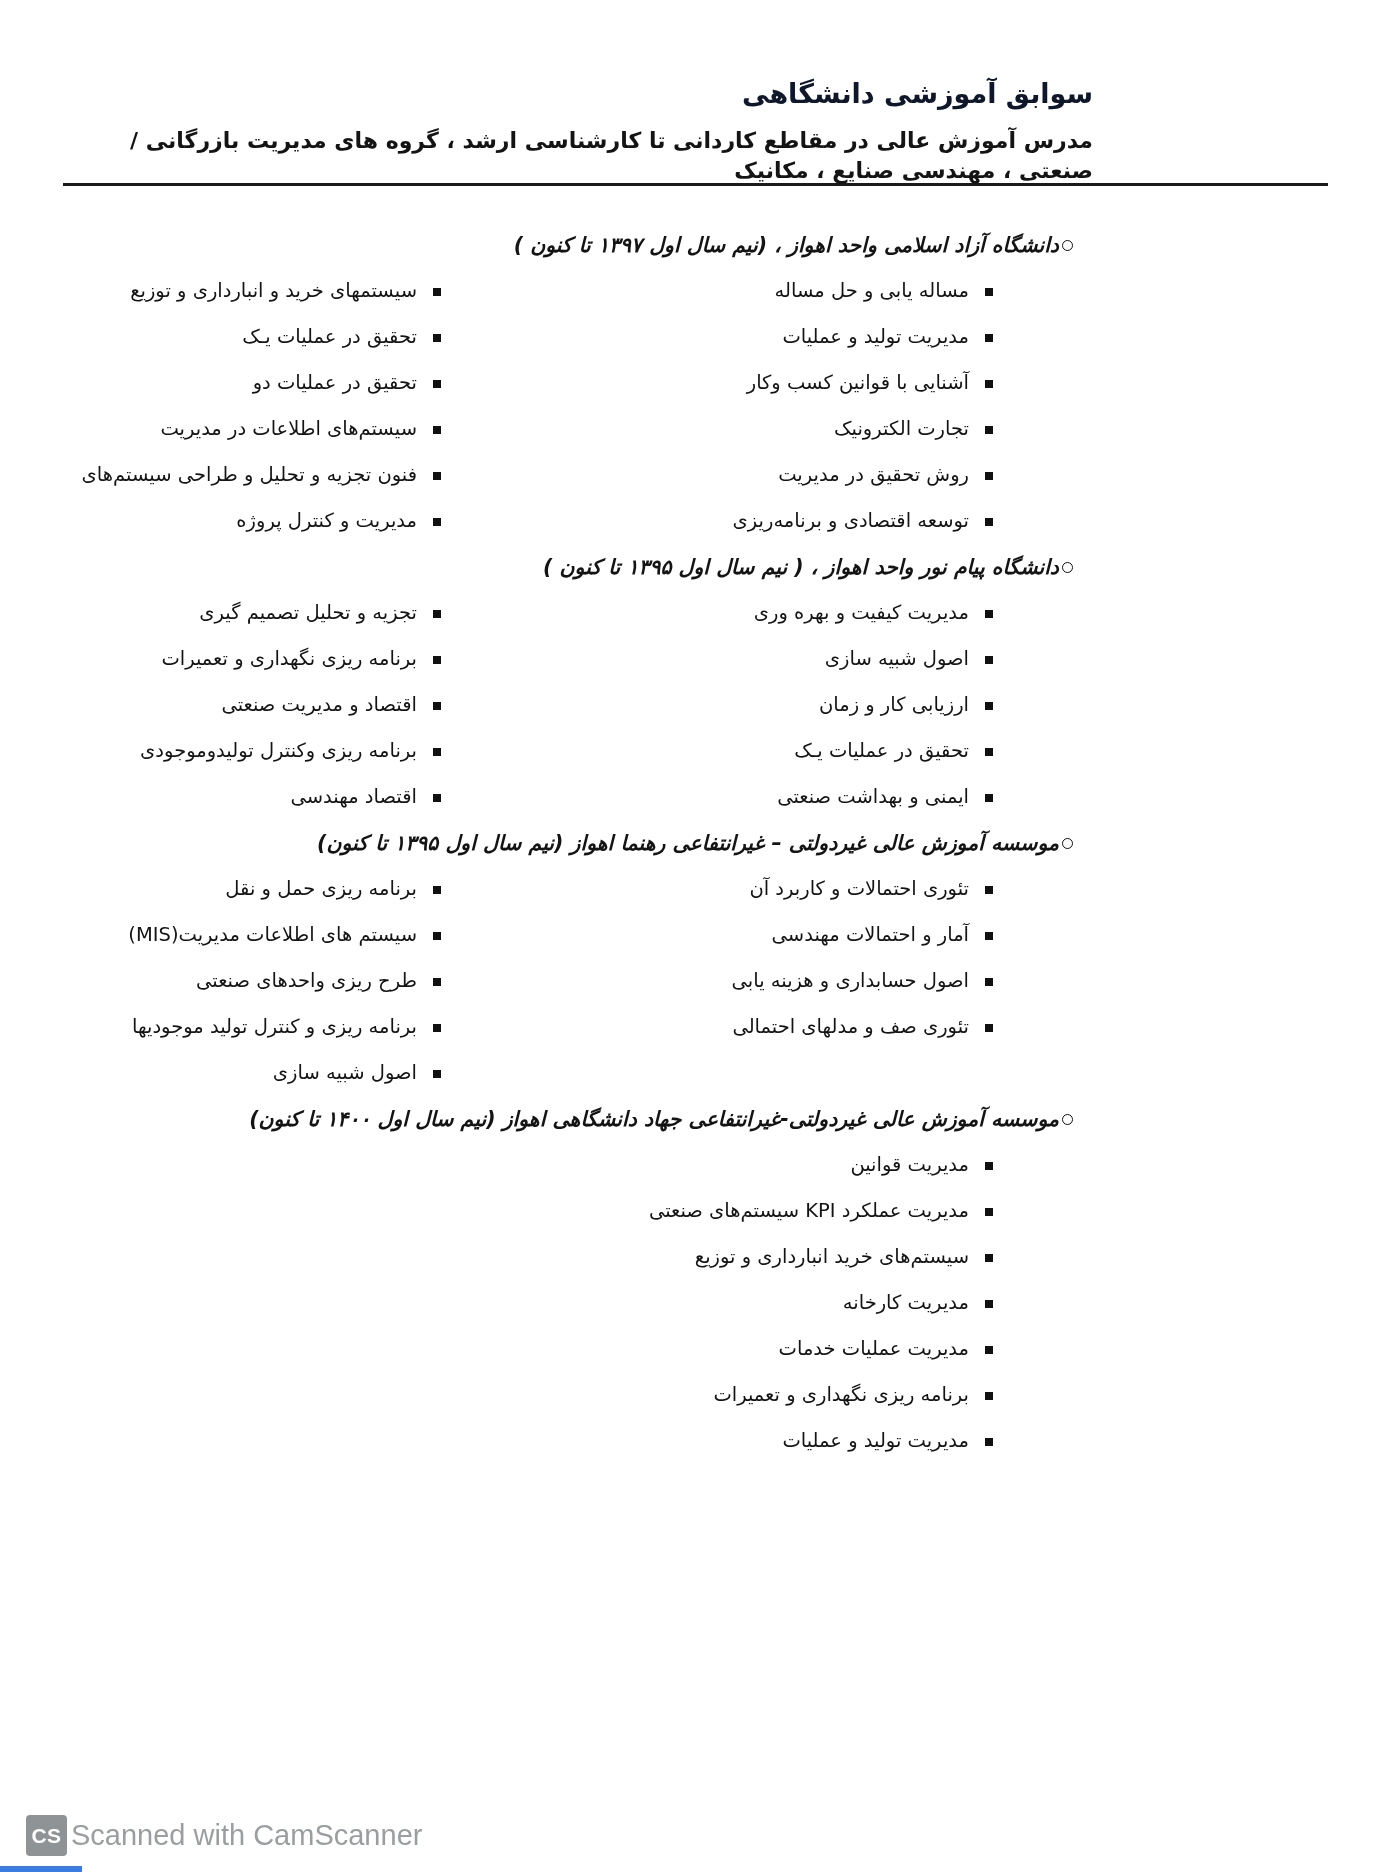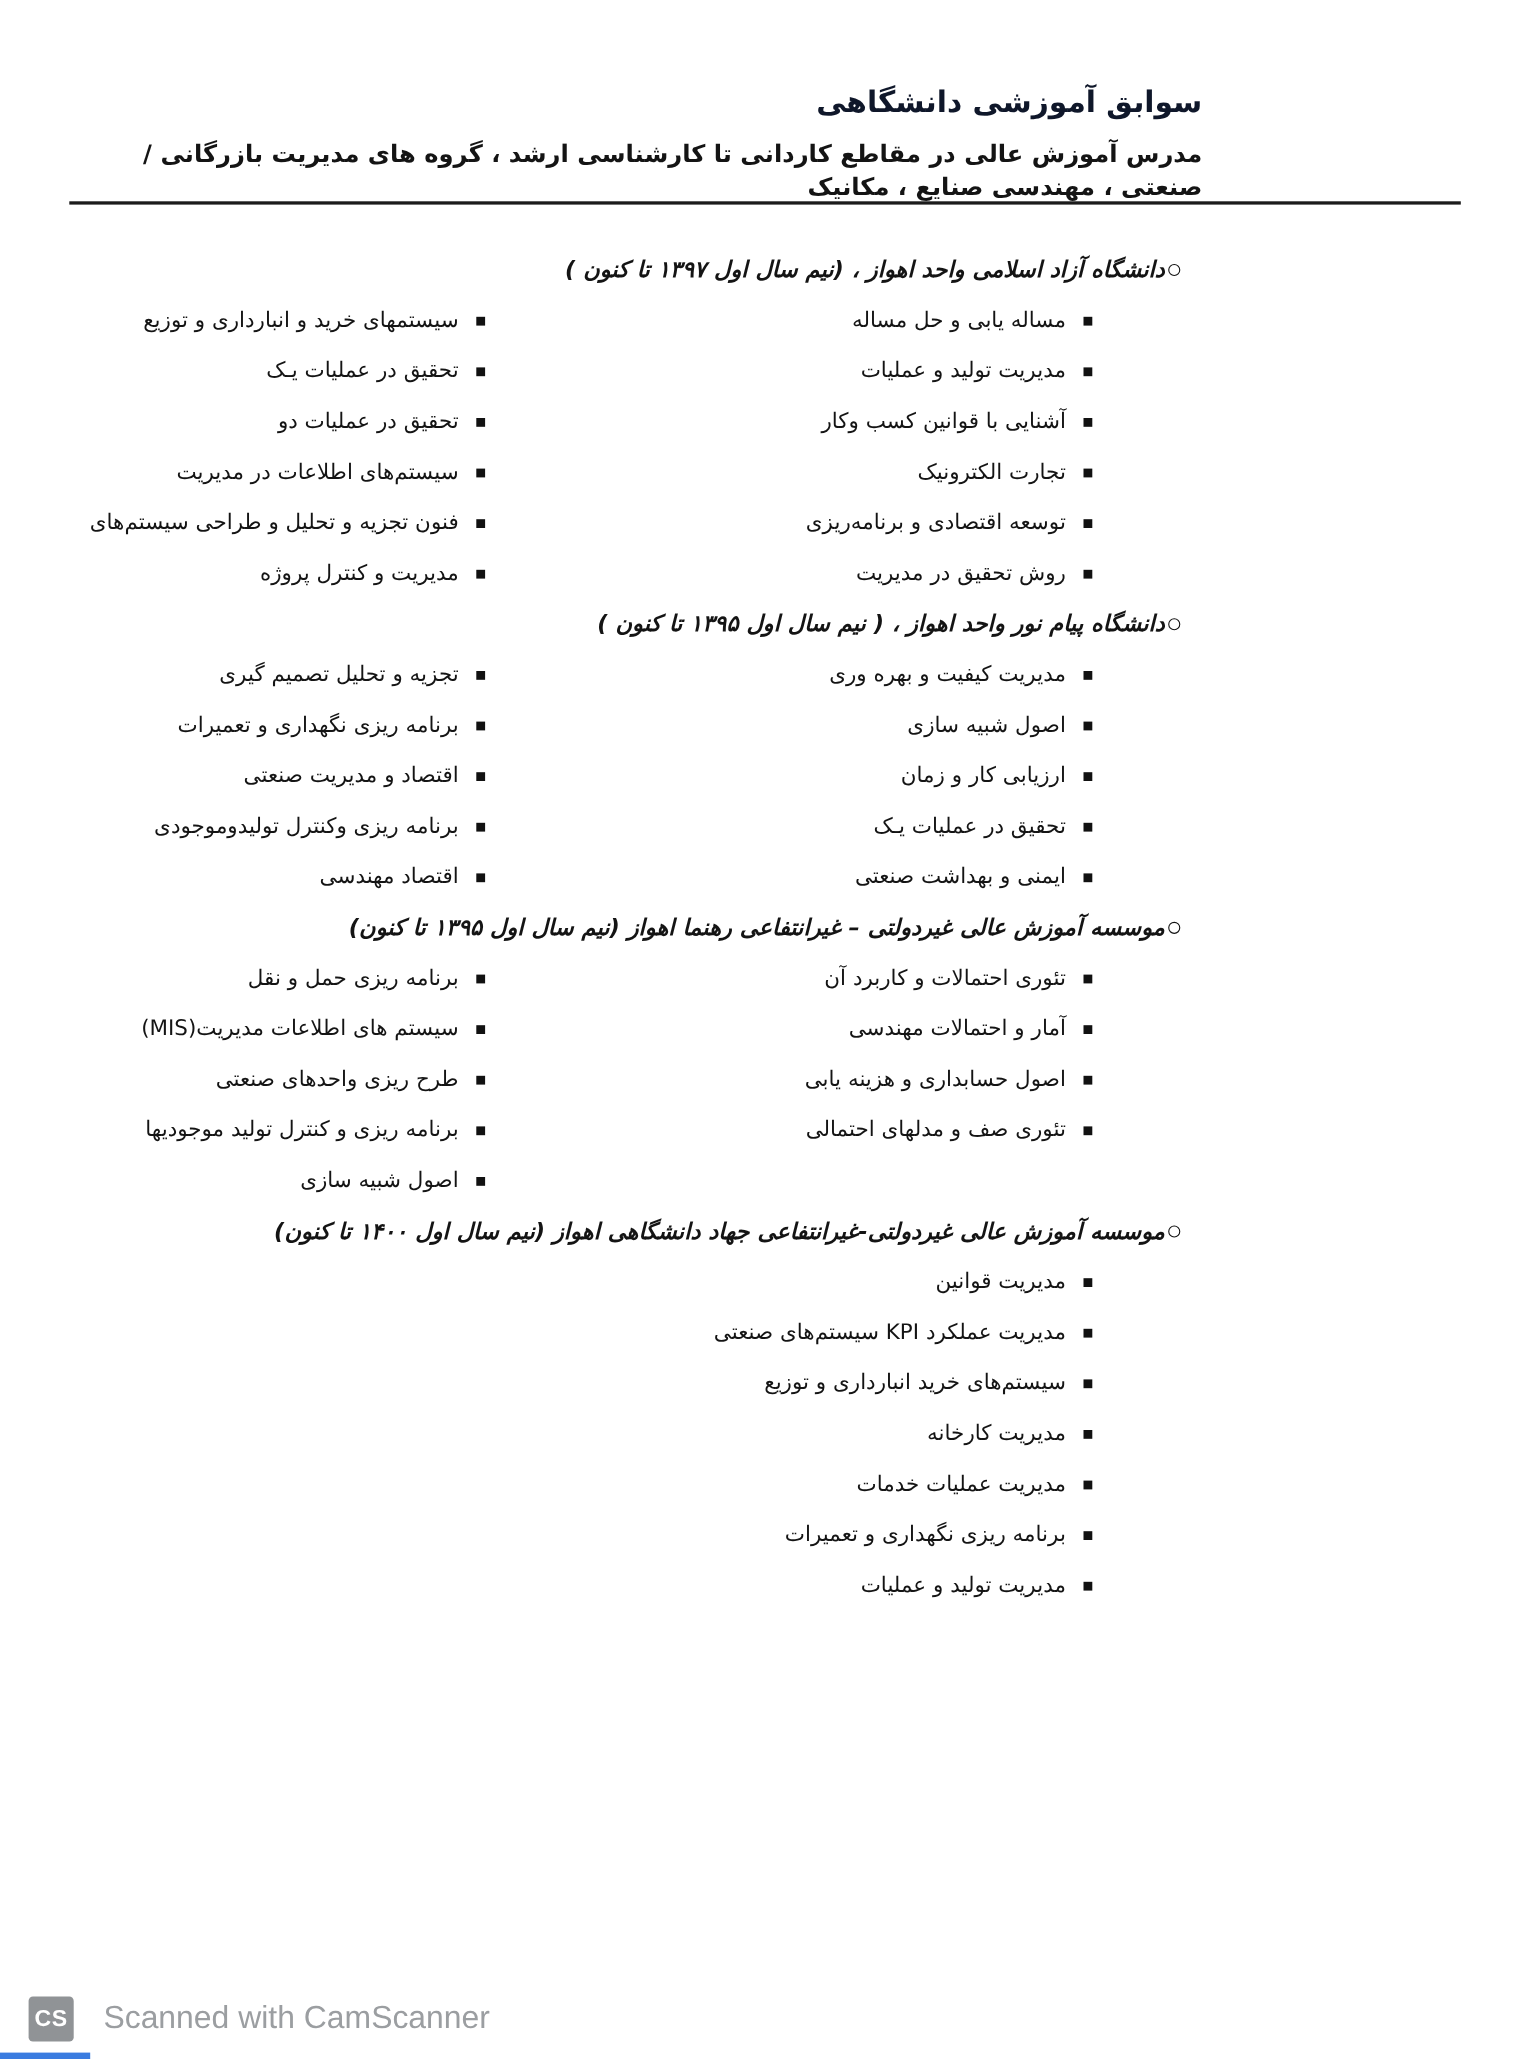--- a/index.html
+++ b/index.html
@@ -15,21 +15,21 @@
   .sections{margin-top:36px;}
   .sec-heading{height:46px;display:flex;align-items:center;gap:3px;
     font-weight:bold;font-style:italic;font-size:20.5px;padding-right:20px;}
   .circle{width:9px;height:9px;border:1.7px solid #111;border-radius:50%;flex:none;background:#fff;}
   .cols{display:flex;padding-right:100px;}
   .col-r{width:552px;}
   .col-l{width:352px;}
   .item{display:flex;align-items:center;height:46px;font-size:19.5px;line-height:26px;margin-left:32px;}
   .sq{width:8px;height:8px;background:#111;flex:none;margin-left:16px;margin-top:2px;}
   .item-text{white-space:nowrap;}
-  .footer{position:absolute;left:26px;bottom:16px;display:flex;align-items:center;gap:27px;direction:ltr;}
+  .footer{position:absolute;left:26px;bottom:16px;display:flex;align-items:center;gap:4px;direction:ltr;}
   .cs-logo{width:41px;height:41px;background:#909396;border-radius:4px;color:#fff;
     display:flex;align-items:center;justify-content:center;
     font-family:"Liberation Sans",sans-serif;font-weight:bold;font-size:21px;letter-spacing:.5px;}
   .wm-text{color:#9b9ea1;font-family:"Liberation Sans",sans-serif;font-size:29px;}
   .blue-strip{position:absolute;left:0;bottom:0;width:82px;height:6px;background:#3a7ce0;}
 </style>
 </head>
 <body>
 
 <div class="rule"></div>
@@ -58,25 +58,25 @@
           <div class="item">
               <span class="sq"></span>
               <span class="item-text">آشنایی با قوانین کسب وکار</span>
             </div>
           <div class="item">
               <span class="sq"></span>
               <span class="item-text">تجارت الکترونیک</span>
             </div>
           <div class="item">
               <span class="sq"></span>
+              <span class="item-text">روش تحقیق در مدیریت</span>
+            </div>
+          <div class="item">
+              <span class="sq"></span>
               <span class="item-text">توسعه اقتصادی و برنامه‌ریزی</span>
-            </div>
-          <div class="item">
-              <span class="sq"></span>
-              <span class="item-text">روش تحقیق در مدیریت</span>
             </div>
         </div>
         <div class="col-l">
           <div class="item">
               <span class="sq"></span>
               <span class="item-text">سیستمهای خرید و انبارداری و توزیع</span>
             </div>
           <div class="item">
               <span class="sq"></span>
               <span class="item-text">تحقیق در عملیات یـک</span>

